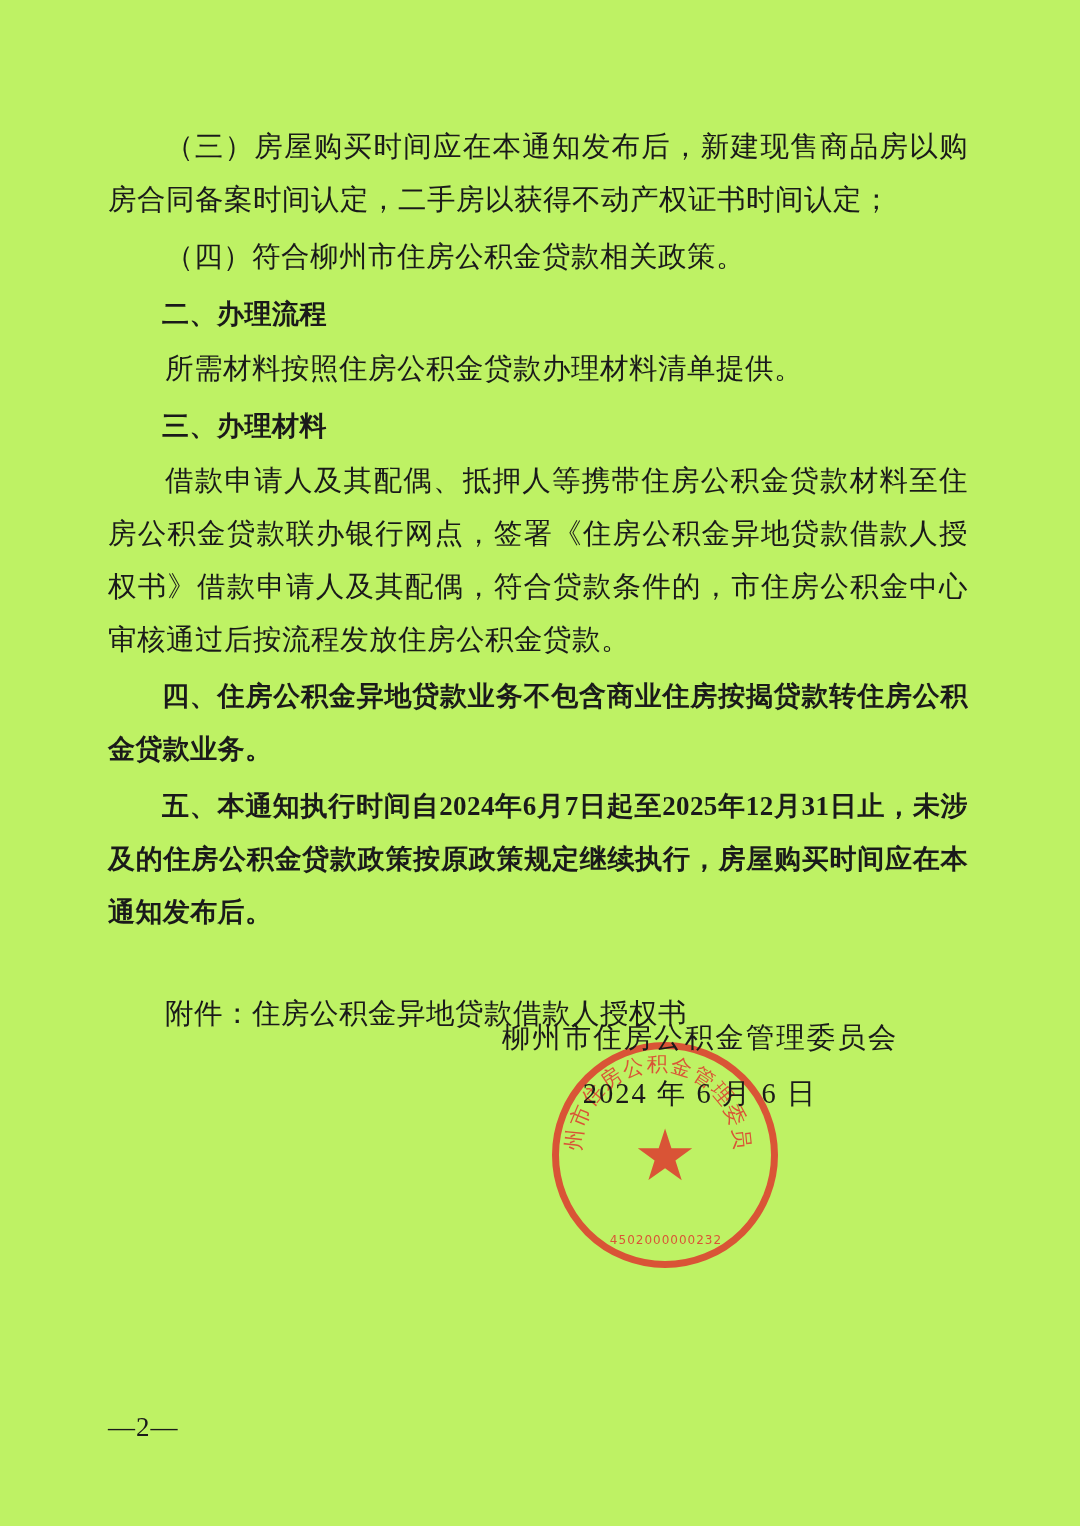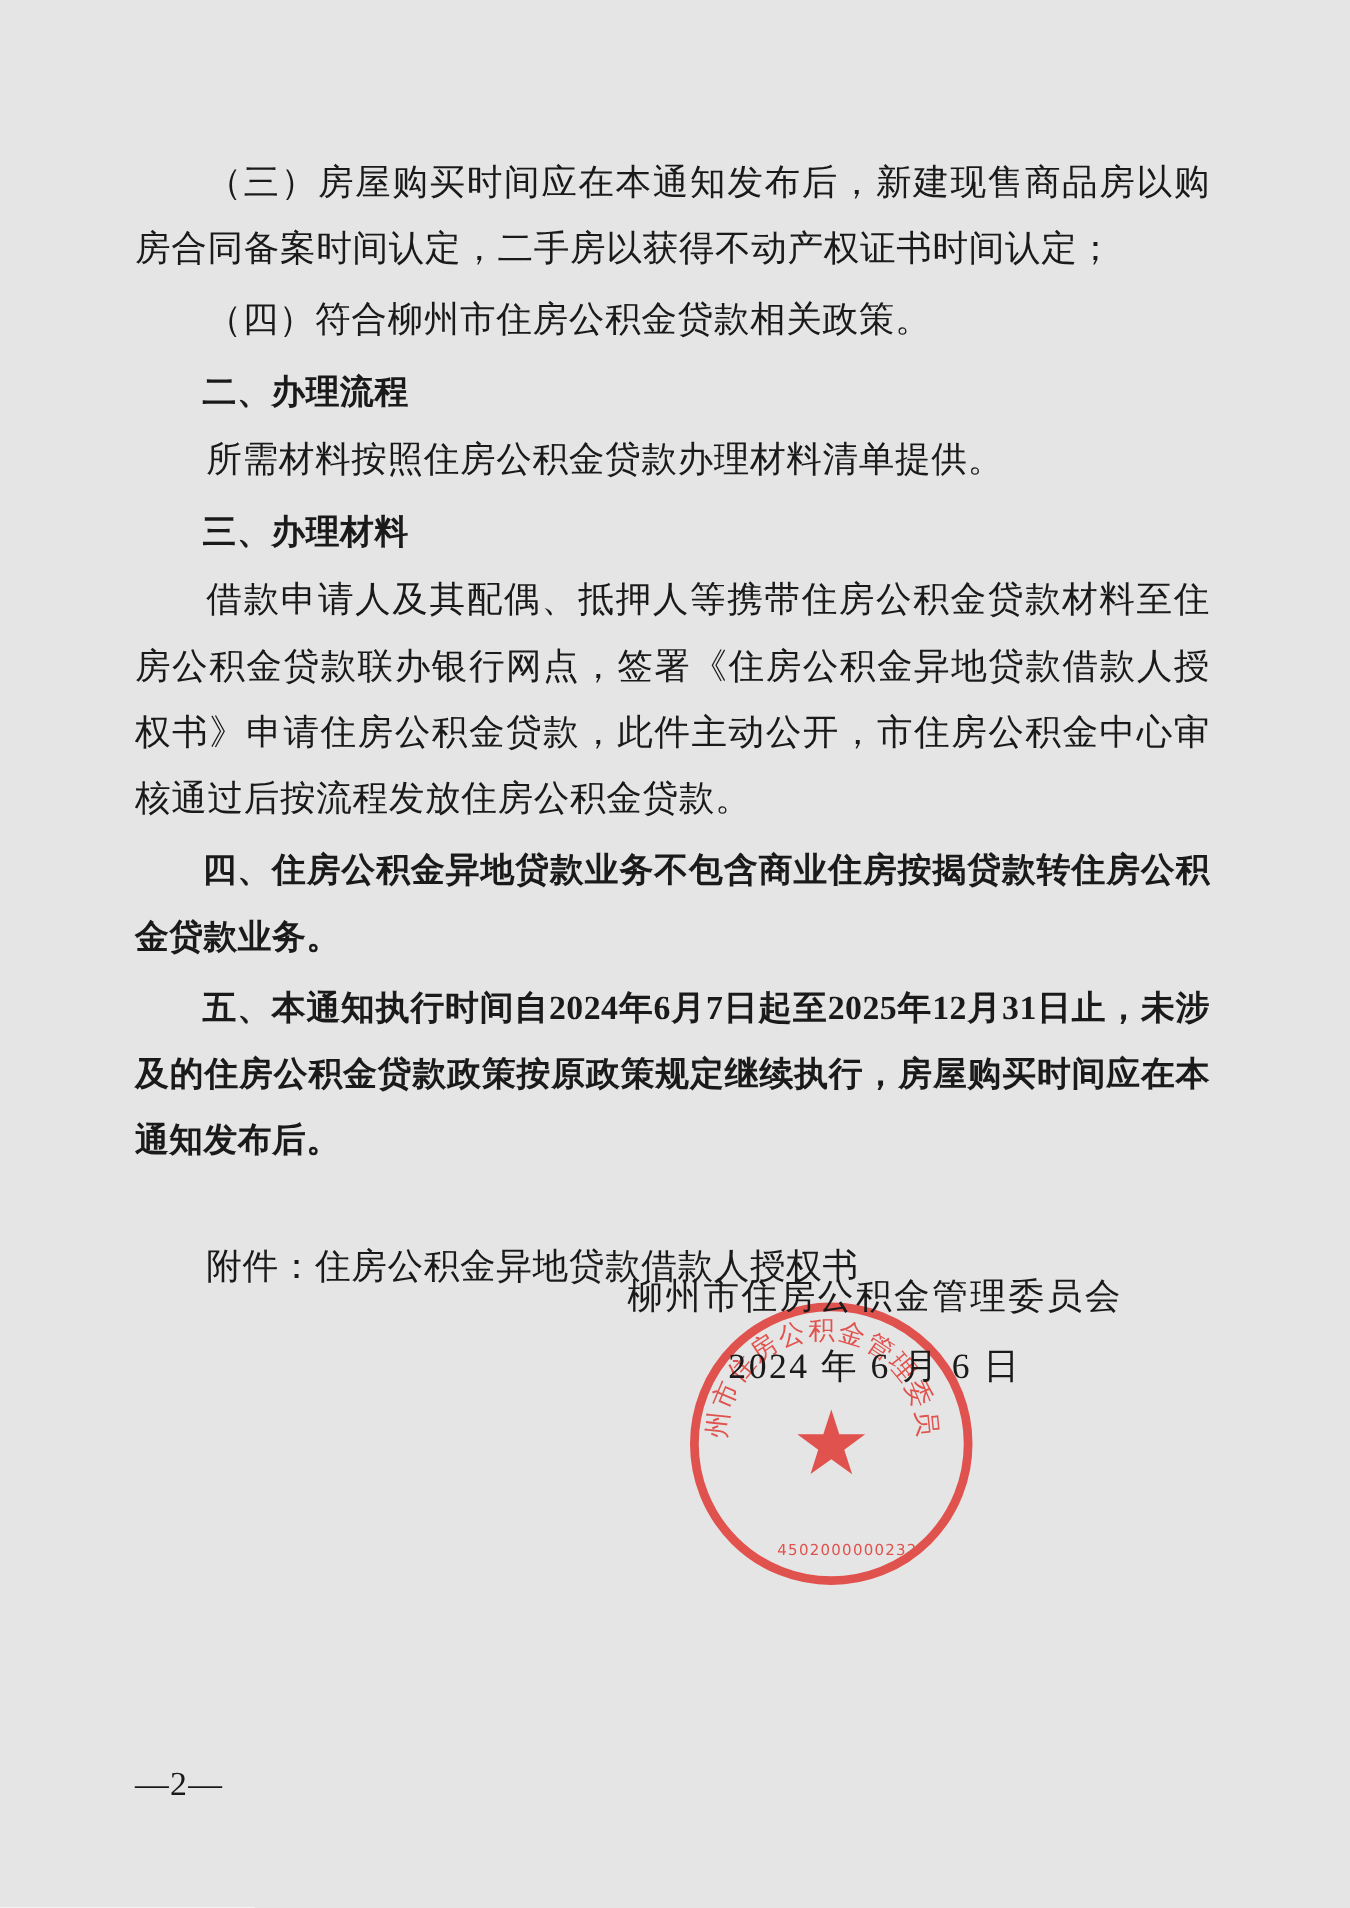--- a/index.html
+++ b/index.html
@@ -11,21 +11,21 @@
     width: 1080px;
     height: 1526px;
     position: relative;
     font-family: "Liberation Serif", "DejaVu Serif", serif;
     color: #1a1a1a;
     overflow: hidden;
   }
   .page {
     position: absolute;
     inset: 0;
-    background: #e5e5e5;
+    background: #bef264;
   }
   .content {
     position: absolute;
     left: 108px;
     top: 120px;
     width: 860px;
   }
   p {
     margin: 0 0 4px 0;
     font-size: 28.5px;
@@ -101,21 +101,21 @@
     line-height: 1;
   }
   .seal-arc-text {
     position: absolute;
     left: 0; top: 0;
     width: 100%; height: 100%;
   }
   .seal-arc-text svg { display: block; }
   .seal-bottom-text {
     position: absolute;
-    left: 13px;
+    left: 1px;
     bottom: 14px;
     width: 100%;
     text-align: center;
     font-size: 12px;
     color: #e0322c;
     letter-spacing: 1px;
     font-family: "DejaVu Sans", sans-serif;
   }
 
   .public-note {
@@ -137,21 +137,21 @@
 <body>
 
 <div class="page">
 
   <div class="content">
     <p class="indent">（三）房屋购买时间应在本通知发布后，新建现售商品房以购房合同备案时间认定，二手房以获得不动产权证书时间认定；</p>
     <p class="indent">（四）符合柳州市住房公积金贷款相关政策。</p>
     <p class="heading">二、办理流程</p>
     <p class="indent">所需材料按照住房公积金贷款办理材料清单提供。</p>
     <p class="heading">三、办理材料</p>
-    <p class="indent">借款申请人及其配偶、抵押人等携带住房公积金贷款材料至住房公积金贷款联办银行网点，签署《住房公积金异地贷款借款人授权书》申请住房公积金贷款，此件主动公开，市住房公积金中心审核通过后按流程发放住房公积金贷款。</p>
+    <p class="indent">借款申请人及其配偶、抵押人等携带住房公积金贷款材料至住房公积金贷款联办银行网点，签署《住房公积金异地贷款借款人授权书》借款申请人及其配偶，符合贷款条件的，市住房公积金中心审核通过后按流程发放住房公积金贷款。</p>
     <p class="indent bold">四、住房公积金异地贷款业务不包含商业住房按揭贷款转住房公积金贷款业务。</p>
     <p class="indent bold">五、本通知执行时间自2024年6月7日起至2025年12月31日止，未涉及的住房公积金贷款政策按原政策规定继续执行，房屋购买时间应在本通知发布后。</p>
     <div class="spacer-md"></div>
     <p class="attachment">附件：住房公积金异地贷款借款人授权书</p>
   </div>
 
   <div class="seal">
     <div class="seal-arc-text">
       <svg width="198" height="198" viewBox="0 0 198 198" xmlns="http://www.w3.org/2000/svg">
         <defs>

